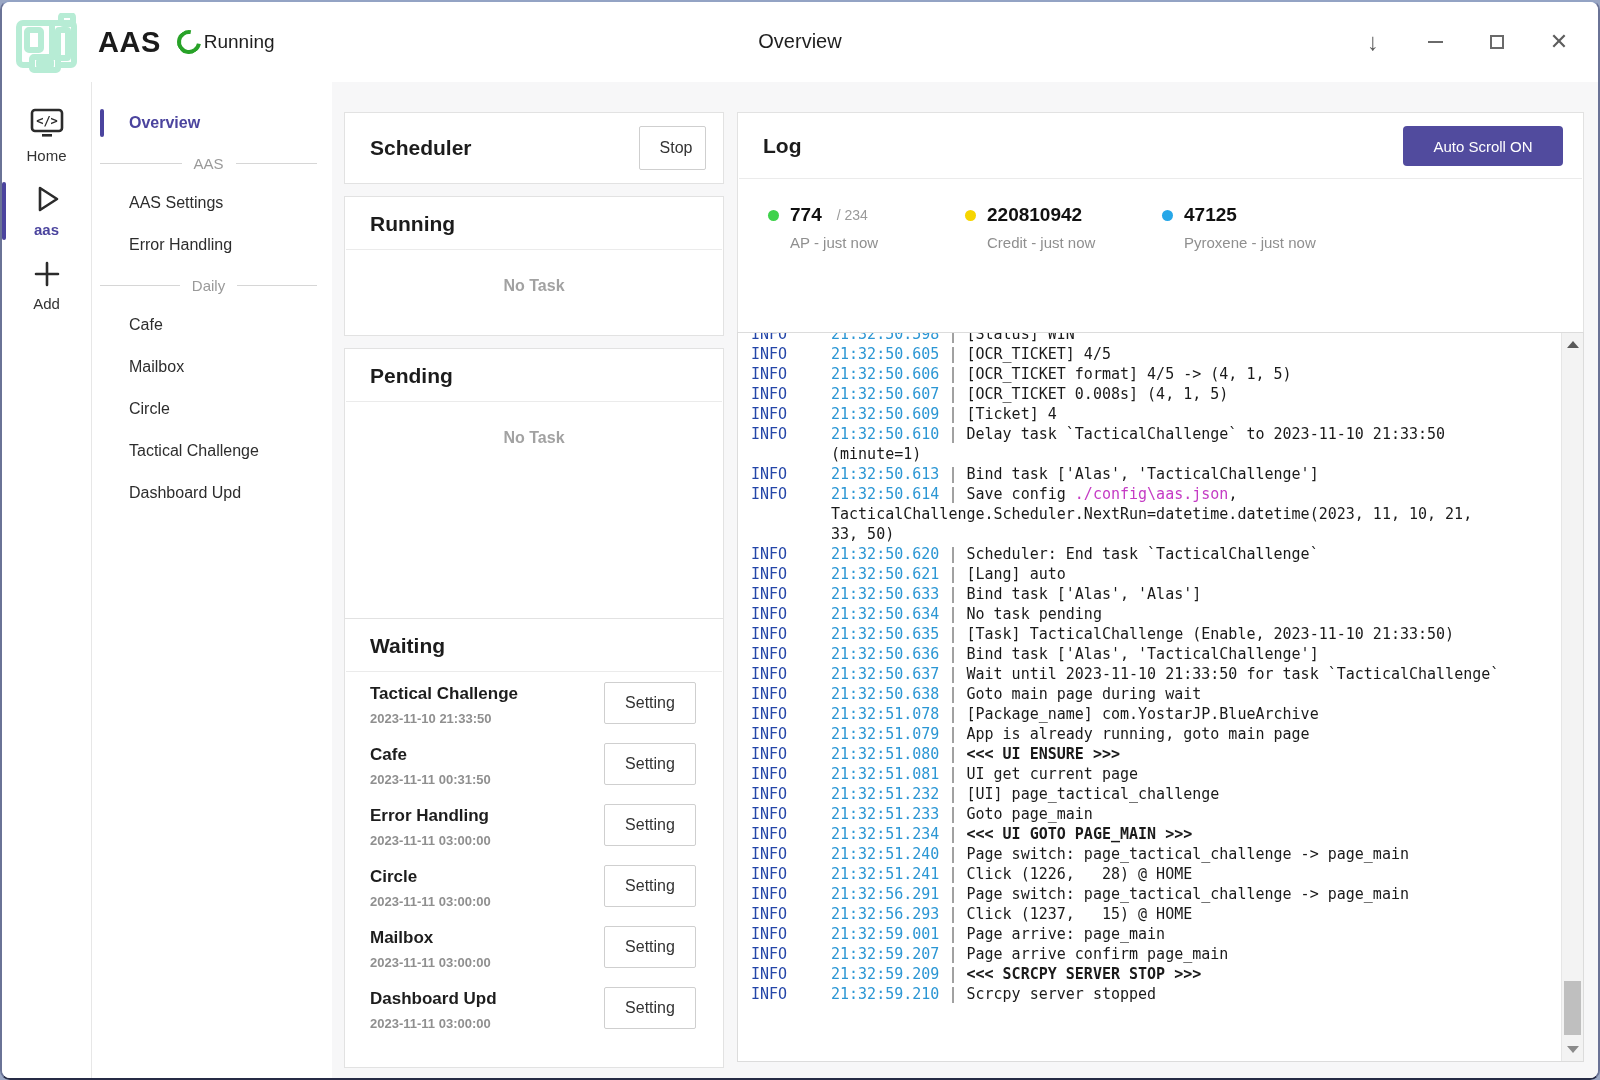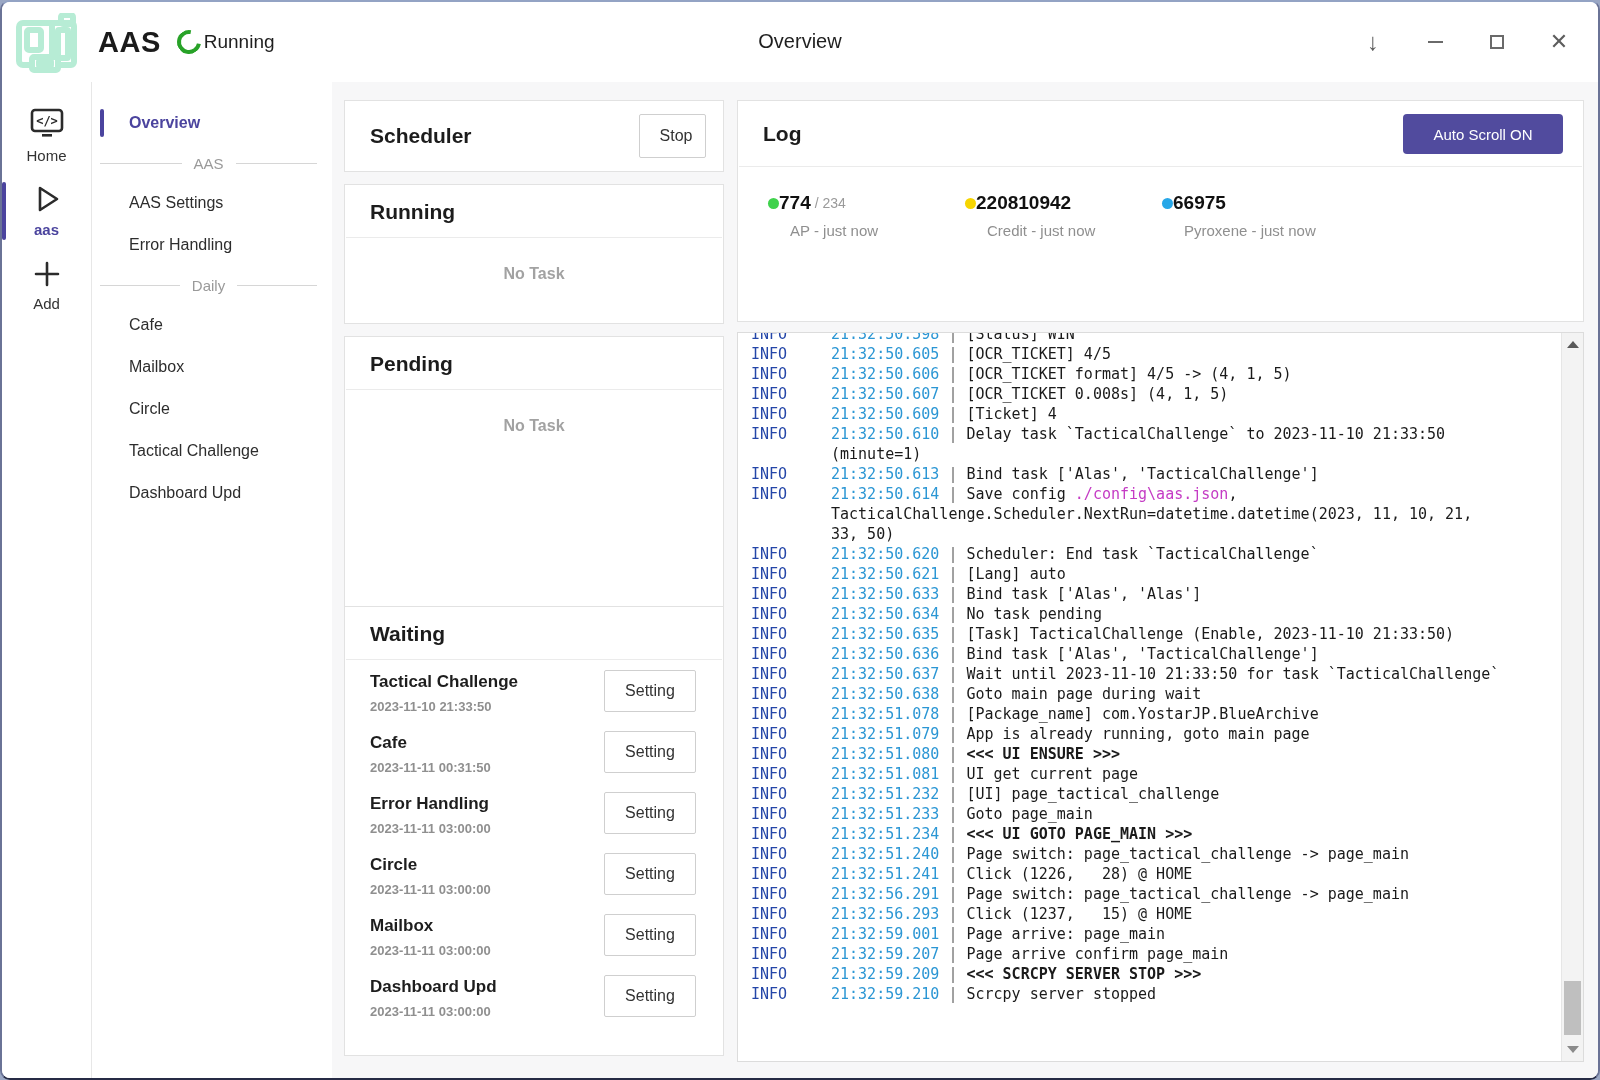--- a/index.html
+++ b/index.html
@@ -34,21 +34,21 @@
   
   .nav-col { width:240px; background:#fff; padding-top:20px; }
   .nav-item { position:relative; height:42px; line-height:42px; padding-left:37px; font-size:16px; color:#2d2d2d; cursor:pointer; }
   .nav-item.active { color:#4b449e; font-weight:700; }
   .nav-item.active::before { content:""; position:absolute; left:8px; top:7px; bottom:7px; width:4px; background:#4b449e; border-radius:2px; }
   .nav-divider { display:flex; align-items:center; height:38px; padding:0 15px 0 8px; gap:12px; }
   .nav-divider .ln { flex:1; height:1px; background:#d6d6d6; }
   .nav-divider .dv-label { font-size:15px; color:#9a9a9a; }
   
   .main { position:relative; flex:1; background:#f7f7f8; }
-  .card { position:absolute; background:#fff; border:1px solid #e2e2e2; }
+  .card { position:absolute; background:#fff; border:1px solid #e2e2e2;margin-top:12px; }
   .card-title { font-size:21px; font-weight:700; color:#1c1c1c; }
   .hdiv { height:1px; background:#ebebeb; margin:0 1px; }
   
   .card-scheduler { left:12px; top:18px; width:380px; height:72px; display:flex; align-items:center; justify-content:space-between; padding:0 17px 0 25px; }
   .btn-outline { background:#fff; border:1px solid #cfcfcf; border-radius:2px; font-size:16px; color:#333; font-family:inherit; cursor:pointer; }
   .btn-stop { width:67px; height:44px;padding-left:7px; }
   
   .card-running { left:12px; top:102px; width:380px; height:140px; }
   .card-pending { left:12px; top:254px; width:380px; height:286px; }
   .card-pad-title { padding:15px 25px 13px 25px; }
@@ -60,21 +60,21 @@
   .wait-info { padding-top:4px; }
   .wait-name { font-size:17px; font-weight:700; color:#1d1d1d; }
   .wait-time { font-size:13px; font-weight:600; color:#8f8f8f; margin-top:7px; }
   .btn-setting { width:92px; height:42px; margin-top:2px; }
   
   .card-log { left:405px; top:18px; width:847px; height:222px; }
   .log-head { display:flex; align-items:center; justify-content:space-between; padding:13px 20px 12px 25px; }
   .btn-autoscroll { width:160px; height:40px; background:#514b9e; color:#fff; border:none; border-radius:4px; font-size:15px; font-family:inherit; cursor:pointer; }
   .stats-row { display:flex; padding:25px 0 0 30px; }
   .stat { width:197px; }
-  .stat-top { display:flex; align-items:center; }
+  .stat-top { display:flex; align-items:center; gap:11px; }
   .stat-dot { width:11px; height:11px; border-radius:50%; }
   .stat-value { font-size:19px; font-weight:700; color:#111; }
   .stat-suffix { font-size:14px; color:#9a9a9a; margin-left:4px; }
   .stat-label { font-size:15px; color:#8f8f8f; margin:8px 0 0 22px; }
   
   .console { position:absolute; left:405px; top:250px; width:847px; height:730px; background:#fff; border:1px solid #dcdcdc; overflow:hidden; }
   .log-content { margin-top:-9px; overflow:hidden; height:100%; }
   .log-row { display:flex; padding-left:13px; font-family:"DejaVu Sans Mono","Liberation Mono",monospace; font-size:15px; line-height:20px; color:#1a1a1a; }
   .log-row .lv { width:80px; color:#2446a8; flex:none; white-space:pre; }
   .log-row .body { width:675px; white-space:pre-wrap; word-break:normal; overflow-wrap:break-word; }
@@ -257,21 +257,21 @@
             <div class="stat">
               <div class="stat-top">
                 <span class="stat-dot" style="background: rgb(246, 213, 0);"></span>
                 <span class="stat-value">220810942</span>
               </div>
               <div class="stat-label">Credit - just now</div>
             </div>
             <div class="stat">
               <div class="stat-top">
                 <span class="stat-dot" style="background: rgb(39, 167, 232);"></span>
-                <span class="stat-value">66975</span>
+                <span class="stat-value">47125</span>
               </div>
               <div class="stat-label">Pyroxene - just now</div>
             </div>
           </div>
       </section>
 
       <section class="console">
         <div class="log-content" id="logContent">
             <div class="log-row">
               <span class="lv">INFO</span>

